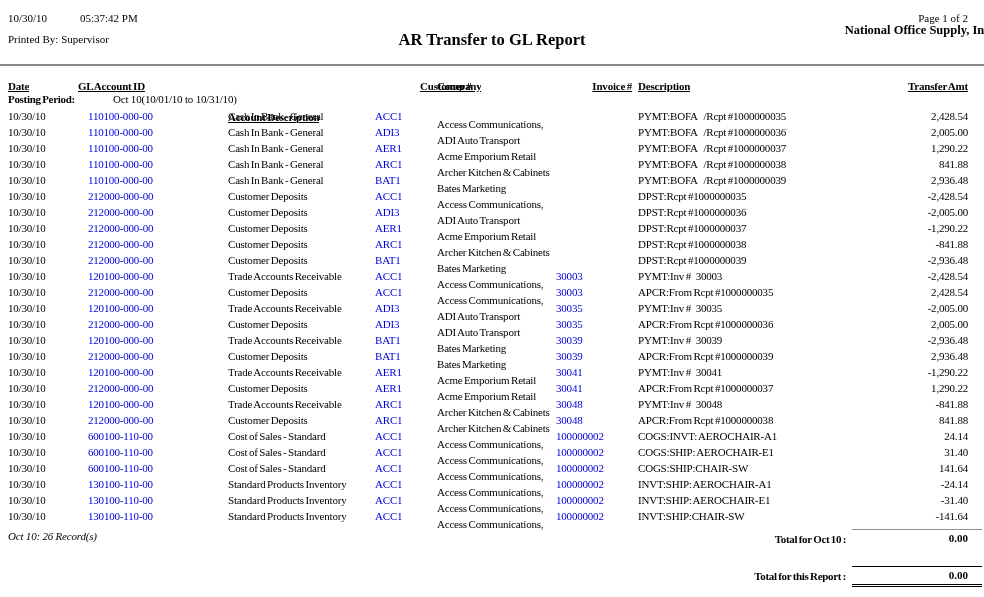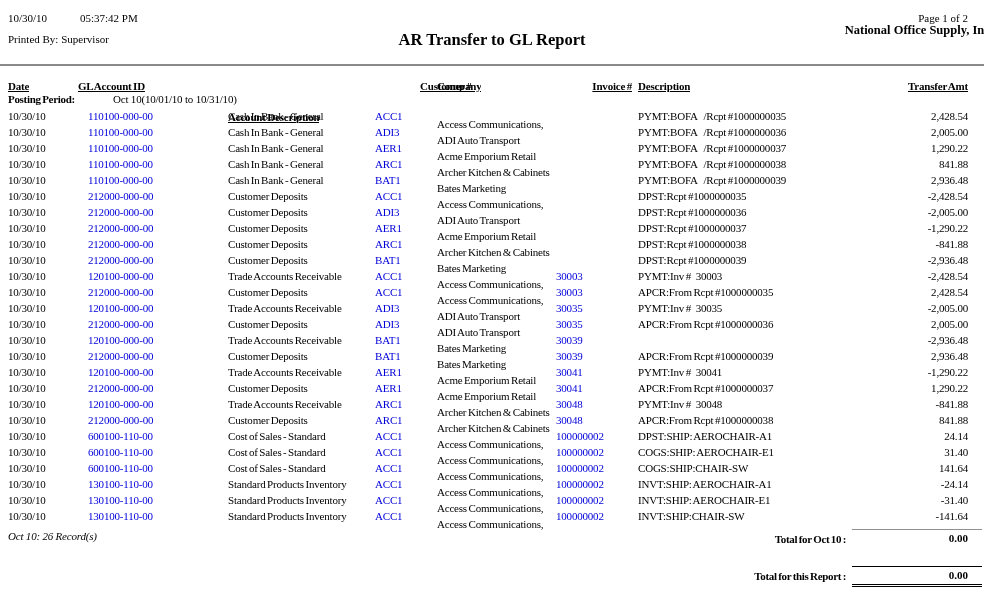--- a/index.html
+++ b/index.html
@@ -226,20 +226,21 @@
         <span class="cell c-desc condensed">APCR:From Rcpt #1000000036</span>
         <span class="cell c-amt condensed">2,005.00</span>
       </div>
       <div class="row">
         <span class="cell c-date condensed">10/30/10</span>
         <span class="cell c-gl link condensed">120100-000-00</span>
         <span class="cell c-acct condensed">Trade Accounts Receivable</span>
         <span class="cell c-cust link condensed">BAT1</span>
         <span class="cell c-comp condensed">Bates Marketing</span>
         <span class="cell c-inv link condensed">30039</span>
+        <span class="cell c-desc condensed">PYMT:Inv #   30039</span>
         <span class="cell c-amt condensed">-2,936.48</span>
       </div>
       <div class="row">
         <span class="cell c-date condensed">10/30/10</span>
         <span class="cell c-gl link condensed">212000-000-00</span>
         <span class="cell c-acct condensed">Customer Deposits</span>
         <span class="cell c-cust link condensed">BAT1</span>
         <span class="cell c-comp condensed">Bates Marketing</span>
         <span class="cell c-inv link condensed">30039</span>
         <span class="cell c-desc condensed">APCR:From Rcpt #1000000039</span>
@@ -285,21 +286,21 @@
         <span class="cell c-desc condensed">APCR:From Rcpt #1000000038</span>
         <span class="cell c-amt condensed">841.88</span>
       </div>
       <div class="row">
         <span class="cell c-date condensed">10/30/10</span>
         <span class="cell c-gl link condensed">600100-110-00</span>
         <span class="cell c-acct condensed">Cost of Sales - Standard</span>
         <span class="cell c-cust link condensed">ACC1</span>
         <span class="cell c-comp condensed">Access Communications,</span>
         <span class="cell c-inv link condensed">100000002</span>
-        <span class="cell c-desc condensed">DPST:SHIP: AEROCHAIR-A1</span>
+        <span class="cell c-desc condensed">COGS:INVT: AEROCHAIR-A1</span>
         <span class="cell c-amt condensed">24.14</span>
       </div>
       <div class="row">
         <span class="cell c-date condensed">10/30/10</span>
         <span class="cell c-gl link condensed">600100-110-00</span>
         <span class="cell c-acct condensed">Cost of Sales - Standard</span>
         <span class="cell c-cust link condensed">ACC1</span>
         <span class="cell c-comp condensed">Access Communications,</span>
         <span class="cell c-inv link condensed">100000002</span>
         <span class="cell c-desc condensed">COGS:SHIP: AEROCHAIR-E1</span>

